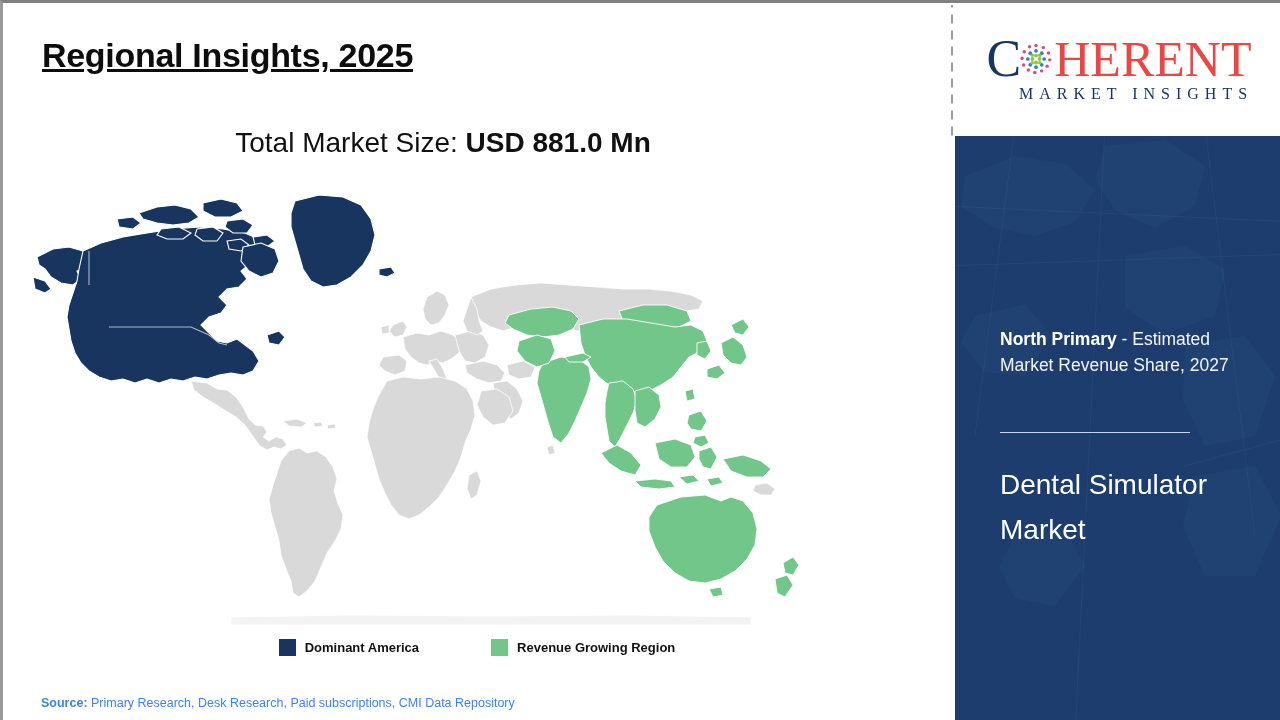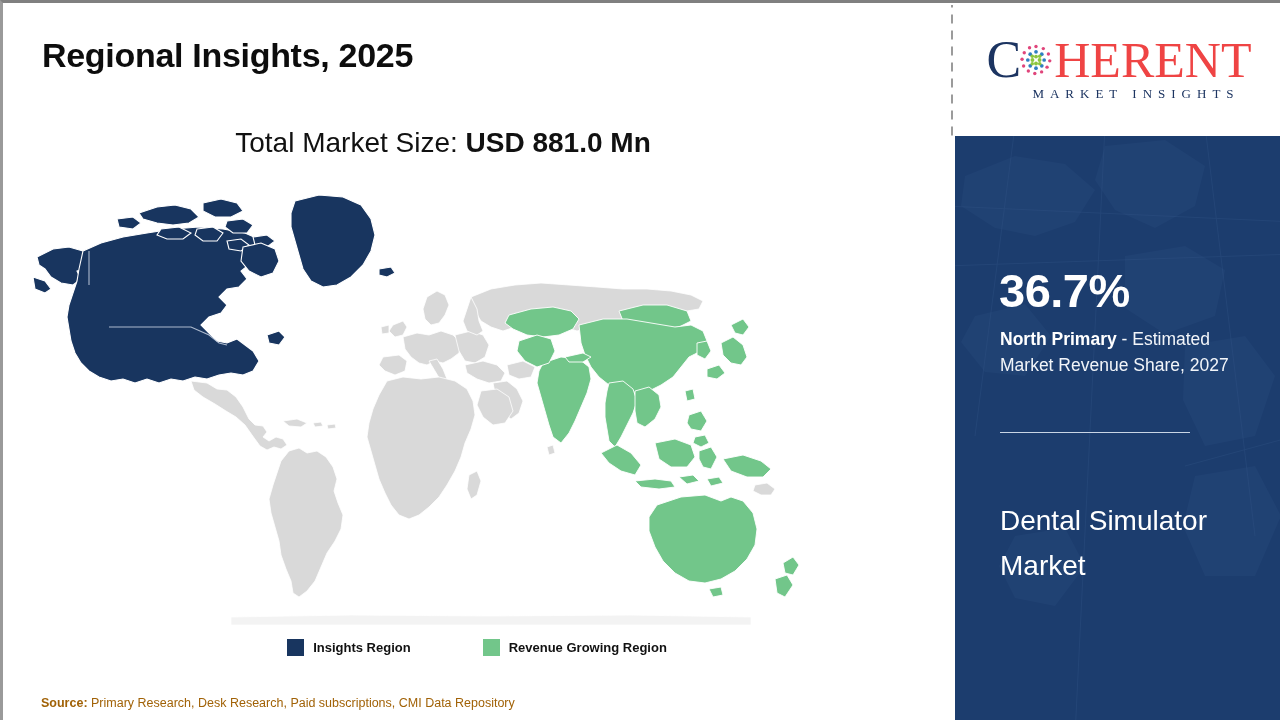--- a/index.html
+++ b/index.html
@@ -34,20 +34,21 @@
 
   .page-title {
     position: absolute;
     left: 39px;
     top: 33px;
     font-size: 34px;
     font-weight: bold;
     color: #0d0d0d;
     letter-spacing: -0.3px;
     white-space: nowrap;
+    text-decoration: underline;
   }
 
   .market-size {
     position: absolute;
     left: 0;
     top: 124px;
     width: 880px;
     text-align: center;
     font-size: 28px;
     color: #111111;
@@ -93,21 +94,21 @@
     color: #111111;
     white-space: nowrap;
   }
 
   
   .source-line {
     position: absolute;
     left: 38px;
     top: 693px;
     font-size: 12.5px;
-    color: #a16207;
+    color: #3b82f6;
     white-space: nowrap;
   }
   .source-line .src-key { font-weight: bold; }
 
   
   .right-col {
     position: absolute;
     left: 948px;
     top: 0;
     width: 332px;
@@ -161,21 +162,21 @@
   .logo-globe svg { display: block; width: 100%; height: 100%; }
   .logo-rest {
     font-family: "Liberation Serif", serif;
     font-size: 50px;
     color: #ef4444;
     line-height: 1;
     letter-spacing: 0px;
   }
   .logo-sub {
     font-family: "Liberation Serif", serif;
-    font-size: 13px;
+    font-size: 16px;
     color: #1c3461;
     letter-spacing: 6.0px;
     margin-top: 3px;
     padding-left: 6px;
     white-space: nowrap;
     margin-left: 28px;
   }
 
   .blue-panel {
     position: absolute;
@@ -228,21 +229,20 @@
 
   .market-name {
     position: absolute;
     left: 45px;
     top: 326px;
     width: 250px;
     font-size: 28px;
     color: #ffffff;
     line-height: 1.62;
     z-index: 2;
-    margin-top: 36px;
   }
 </style>
 </head>
 <body>
 
 <div id="infographic">
 
   <div class="left-pane">
 
     <div class="page-title">Regional Insights, 2025</div>
@@ -374,21 +374,21 @@
 
           <path d="M752 378 L762 372 L768 380 L762 390 L754 388 Z"></path>
           <path d="M744 394 L756 390 L762 400 L754 412 L746 408 Z"></path>
         </g>
       </svg>
     </div>
 
     <div class="legend">
       <div class="legend-item">
         <span class="legend-swatch" style="background:#18355f"></span>
-        <span class="legend-label">Insights Region</span>
+        <span class="legend-label">Dominant America</span>
       </div>
       <div class="legend-item">
         <span class="legend-swatch" style="background:#72c68a"></span>
         <span class="legend-label">Revenue Growing Region</span>
       </div>
     </div>
 
     <div class="source-line">
       <span class="src-key">Source: </span><span>Primary Research, Desk Research, Paid subscriptions, CMI Data Repository</span>
     </div>
@@ -459,21 +459,20 @@
             <path d="M150 10 L210 4 L250 30 L240 70 L200 92 L160 74 L140 44 Z"></path>
             <path d="M170 120 L230 110 L270 134 L260 180 L210 198 L170 172 Z"></path>
             <path d="M20 180 L70 168 L96 200 L70 240 L30 236 L6 206 Z"></path>
             <path d="M230 210 L290 200 L320 240 L300 300 L250 310 L228 264 Z"></path>
             <path d="M240 340 L300 330 L326 380 L300 440 L250 440 L228 390 Z"></path>
             <path d="M60 400 L110 392 L130 430 L100 470 L60 462 L44 430 Z"></path>
           </g>
         </svg>
       </div>
 
-      <div class="stat-pct">36.7%</div>
 
       <div class="stat-desc">
         <span class="region-name">North Primary</span><span> - Estimated Market Revenue Share, 2027</span>
       </div>
 
       <div class="panel-rule"></div>
 
       <div class="market-name">Dental Simulator Market</div>
     </div>
   </div>

